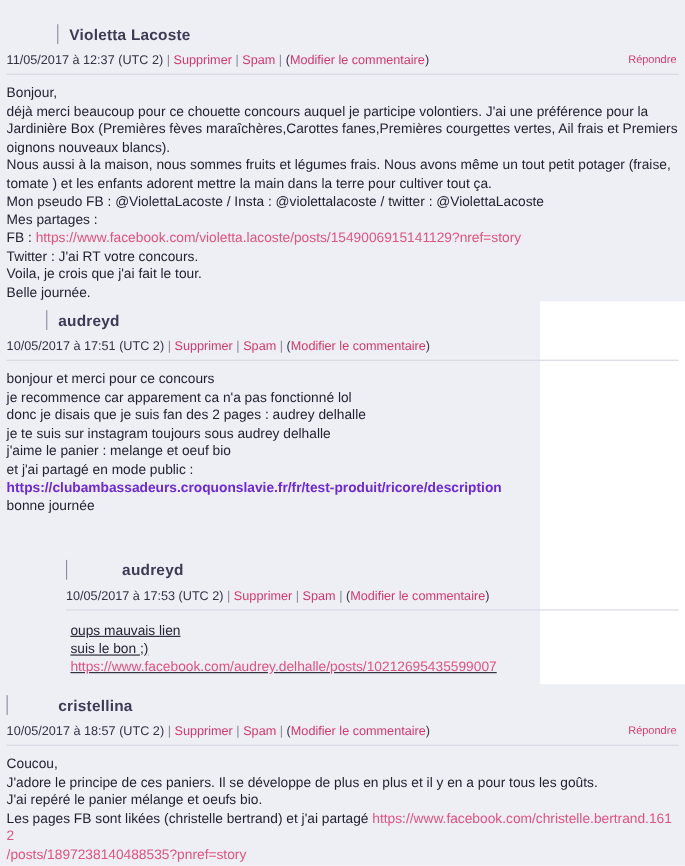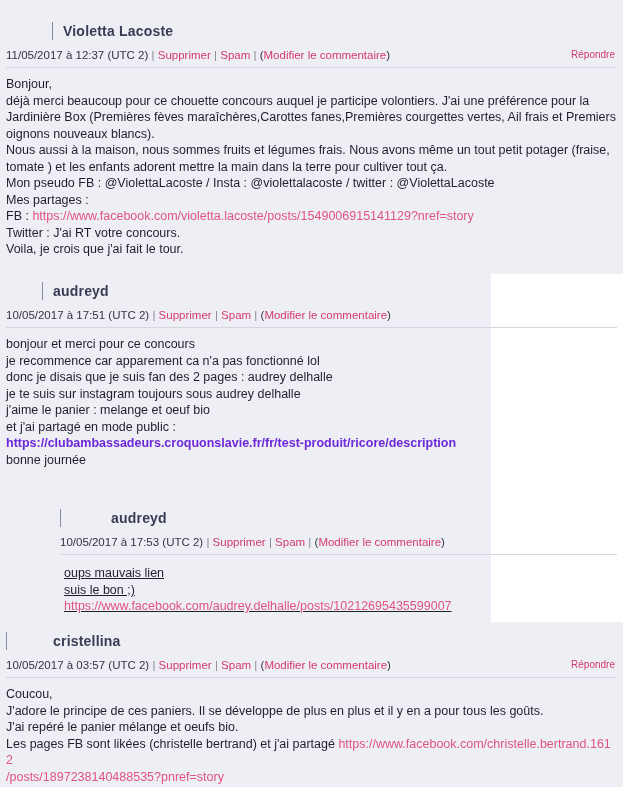--- a/index.html
+++ b/index.html
@@ -124,20 +124,21 @@
       <span class="ln">déjà merci beaucoup pour ce chouette concours auquel je participe volontiers. J'ai une préférence pour la</span>
       <span class="ln">Jardinière Box (Premières fèves maraîchères,Carottes fanes,Premières courgettes vertes, Ail frais et Premiers</span>
       <span class="ln">oignons nouveaux blancs).</span>
       <span class="ln">Nous aussi à la maison, nous sommes fruits et légumes frais. Nous avons même un tout petit potager (fraise,</span>
       <span class="ln">tomate ) et les enfants adorent mettre la main dans la terre pour cultiver tout ça.</span>
       <span class="ln">Mon pseudo FB : @ViolettaLacoste / Insta : @violettalacoste / twitter : @ViolettaLacoste</span>
       <span class="ln">Mes partages :</span>
       <span class="ln"><span>FB : </span><a href="#" class="inline-link">https://www.facebook.com/violetta.lacoste/posts/1549006915141129?nref=story</a></span>
       <span class="ln">Twitter : J'ai RT votre concours.</span>
       <span class="ln">Voila, je crois que j'ai fait le tour.</span>
+      <span class="ln">Belle journée.</span>
     </div>
   </div>
 
   <div class="comment" style="left:6px; top:278px; width:611px;">
     <div class="author-row">
       <span class="author-bar" style="margin-left:36px;"></span>
       <span class="author-name" style="margin-left:10px;">audreyd</span>
     </div>
     <div class="meta-row" style="position:relative;">
       <span>10/05/2017 à 17:51 (UTC 2)</span>
@@ -183,21 +184,21 @@
       <span class="ln"><a href="#" class="inline-link">https://www.facebook.com/audrey.delhalle/posts/10212695435599007</a></span>
     </div>
   </div>
 
   <div class="comment" style="left:6px; top:628px; width:611px;">
     <div class="author-row">
       <span class="author-bar" style="margin-left:0px;"></span>
       <span class="author-name" style="margin-left:46px;">cristellina</span>
     </div>
     <div class="meta-row" style="position:relative;">
-      <span>10/05/2017 à 03:57 (UTC 2)</span>
+      <span>10/05/2017 à 18:57 (UTC 2)</span>
       <span class="meta-sep">|</span>
       <a href="#" class="meta-link">Supprimer</a>
       <span class="meta-sep">|</span>
       <a href="#" class="meta-link">Spam</a>
       <span class="meta-sep">|</span>
       <span>(</span><a href="#" class="meta-link">Modifier le commentaire</a><span>)</span>
       <a href="#" class="reply-link">Répondre</a>
     </div>
     <hr class="sep-line">
     <div class="text-block">

